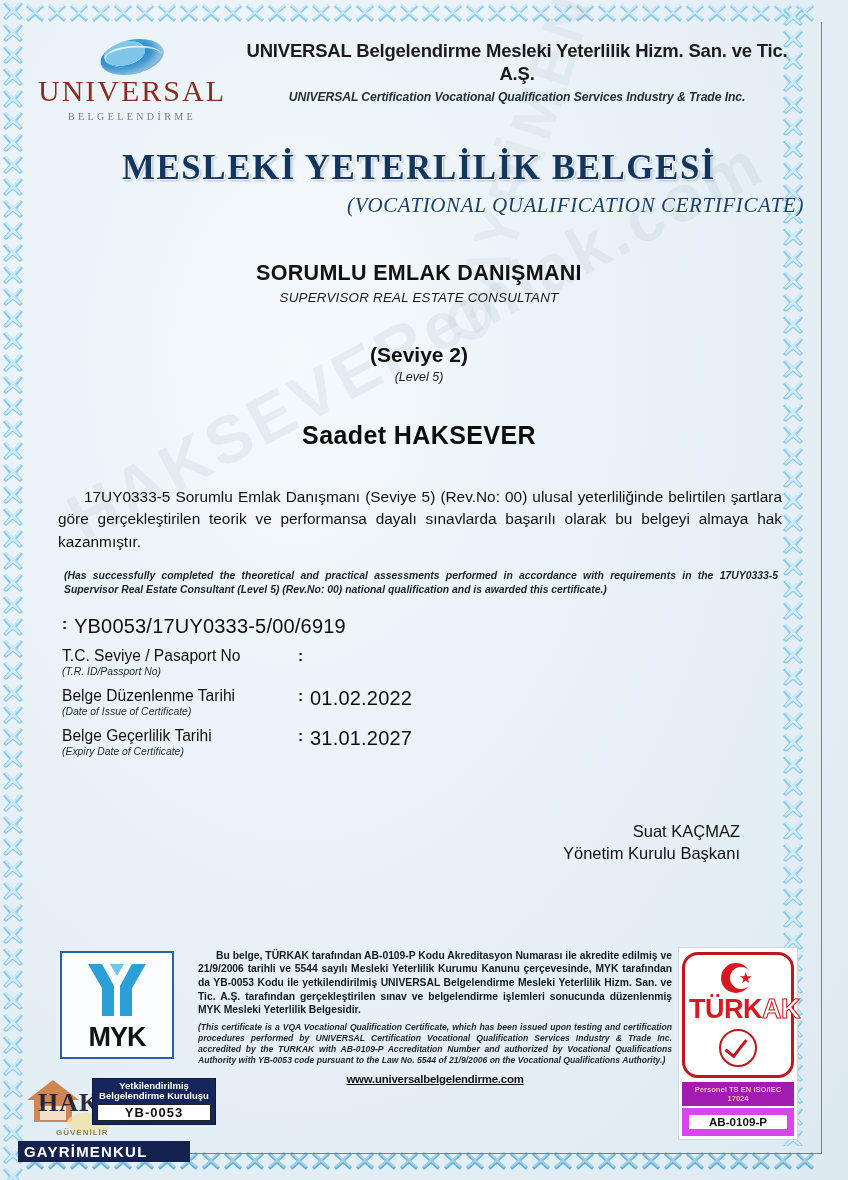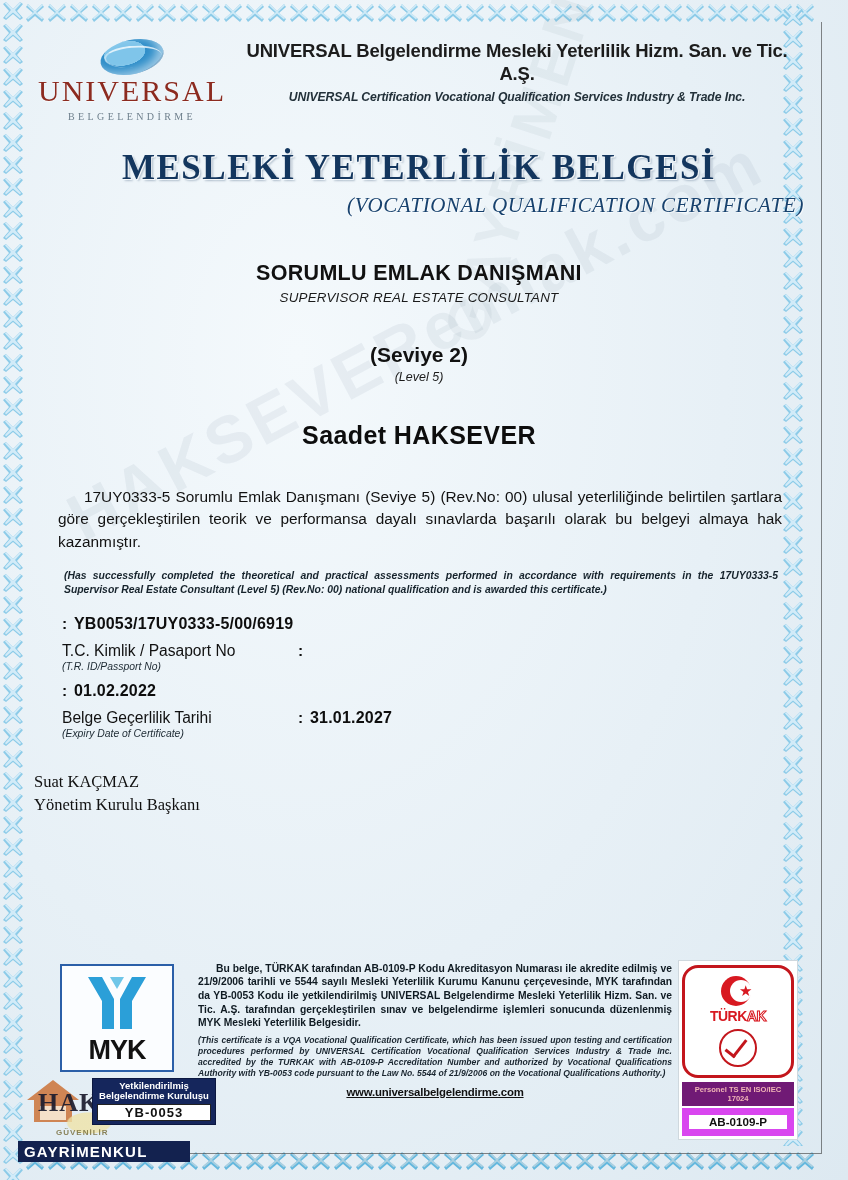--- a/index.html
+++ b/index.html
@@ -116,25 +116,25 @@
     font-style:italic;font-weight:bold;text-align:justify;
   }
 
   
   .details{margin:18px 0 0 28px;}
   .drow{display:flex;align-items:flex-start;margin-bottom:9px;}
   .dlabel{width:236px;flex:0 0 236px;}
   .dlabel .tr{font-size:15.6px;color:#111;line-height:1.12;}
   .dlabel .en{font-size:10.4px;font-style:italic;color:#1d2a33;line-height:1.2;margin-top:1px;}
   .dcolon{width:12px;flex:0 0 12px;font-size:15.5px;font-weight:bold;color:#111;}
-  .dvalue{font-size:16px;font-weight:bold;color:#0e0e0e;letter-spacing:.2px;}
+  .dvalue{font-size:20px;font-weight:normal;color:#0e0e0e;letter-spacing:.2px;}
 
   
   .signature{
-    margin-top:32px;text-align:left;padding-right:64px;font-family:Liberation Serif, serif;
+    margin-top:64px;text-align:right;padding-right:64px;
   }
   .sig-name{font-size:16.5px;color:#111;font-weight:500;}
   .sig-role{font-size:16.5px;color:#111;margin-top:3px;}
 
   
   .footer{
     position:absolute;left:0;right:0;bottom:6px;
     display:flex;align-items:flex-start;
   }
   .myk-box{
@@ -184,35 +184,35 @@
   }
   .tk-crescent::after{
     content:"";position:absolute;left:9px;top:4px;width:22px;height:22px;
     border-radius:50%;background:#fff;
   }
   .tk-star{
     position:absolute;left:24px;top:9px;color:#d81921;font-size:15px;line-height:15px;
   }
   .tk-word{
     text-align:center;font-family:"Liberation Sans", sans-serif;
-    font-size:14px;font-weight:bold;line-height:1;letter-spacing:-.5px;
+    font-size:27px;font-weight:bold;line-height:1;letter-spacing:-.5px;
   }
   .tk-word .a{color:#d81921;}
   .tk-word .b{color:#ffffff;-webkit-text-stroke:1px #d81921;text-shadow:0 0 1px #d81921;}
   .tk-check{
     width:34px;height:34px;border:2.5px solid #c3161c;border-radius:50%;
     margin:6px auto 0;position:relative;
   }
   .tk-check::after{
     content:"";position:absolute;left:9px;top:4px;width:9px;height:19px;
     border-right:3px solid #c3161c;border-bottom:3px solid #c3161c;
     transform:rotate(38deg);
   }
   .tk-red{
-    background:#701a75;color:#f0b4b6;text-align:center;
+    background:#a21caf;color:#f0b4b6;text-align:center;
     font-size:7.6px;font-weight:bold;line-height:1.22;padding:3px 2px;margin-top:4px;
   }
   .tk-code{
     text-align:center;font-size:11.6px;font-weight:bold;color:#111;
     border:7px solid #d946ef;background:#fff;margin-top:2px;padding:0 0 1px;
   }
 
   
   .wm-diag{
     position:absolute;left:150px;top:310px;width:620px;height:560px;
@@ -516,27 +516,31 @@
     <div class="statement">17UY0333-5 Sorumlu Emlak Danışmanı (Seviye 5) (Rev.No: 00) ulusal yeterliliğinde belirtilen şartlara göre gerçekleştirilen teorik ve performansa dayalı sınavlarda başarılı olarak bu belgeyi almaya hak kazanmıştır.</div>
     <div class="statement-en">(Has successfully completed the theoretical and practical assessments performed in accordance with requirements in the 17UY0333-5 Supervisor Real Estate Consultant (Level 5) (Rev.No: 00) national qualification and is awarded this certificate.)</div>
 
     <div class="details">
       <div class="drow">
         <div class="dcolon">:</div>
         <div class="dvalue">YB0053/17UY0333-5/00/6919</div>
       </div>
       <div class="drow">
         <div class="dlabel">
-          <div class="tr">T.C. Kimlik / Pasaport No</div>
+          <div class="tr">T.C. Seviye / Pasaport No</div>
           <div class="en">(T.R. ID/Passport No)</div>
         </div>
         <div class="dcolon">:</div>
         <div class="dvalue"></div>
       </div>
       <div class="drow">
+        <div class="dlabel">
+          <div class="tr">Belge Düzenlenme Tarihi</div>
+          <div class="en">(Date of Issue of Certificate)</div>
+        </div>
         <div class="dcolon">:</div>
         <div class="dvalue">01.02.2022</div>
       </div>
       <div class="drow">
         <div class="dlabel">
           <div class="tr">Belge Geçerlilik Tarihi</div>
           <div class="en">(Expiry Date of Certificate)</div>
         </div>
         <div class="dcolon">:</div>
         <div class="dvalue">31.01.2027</div>

